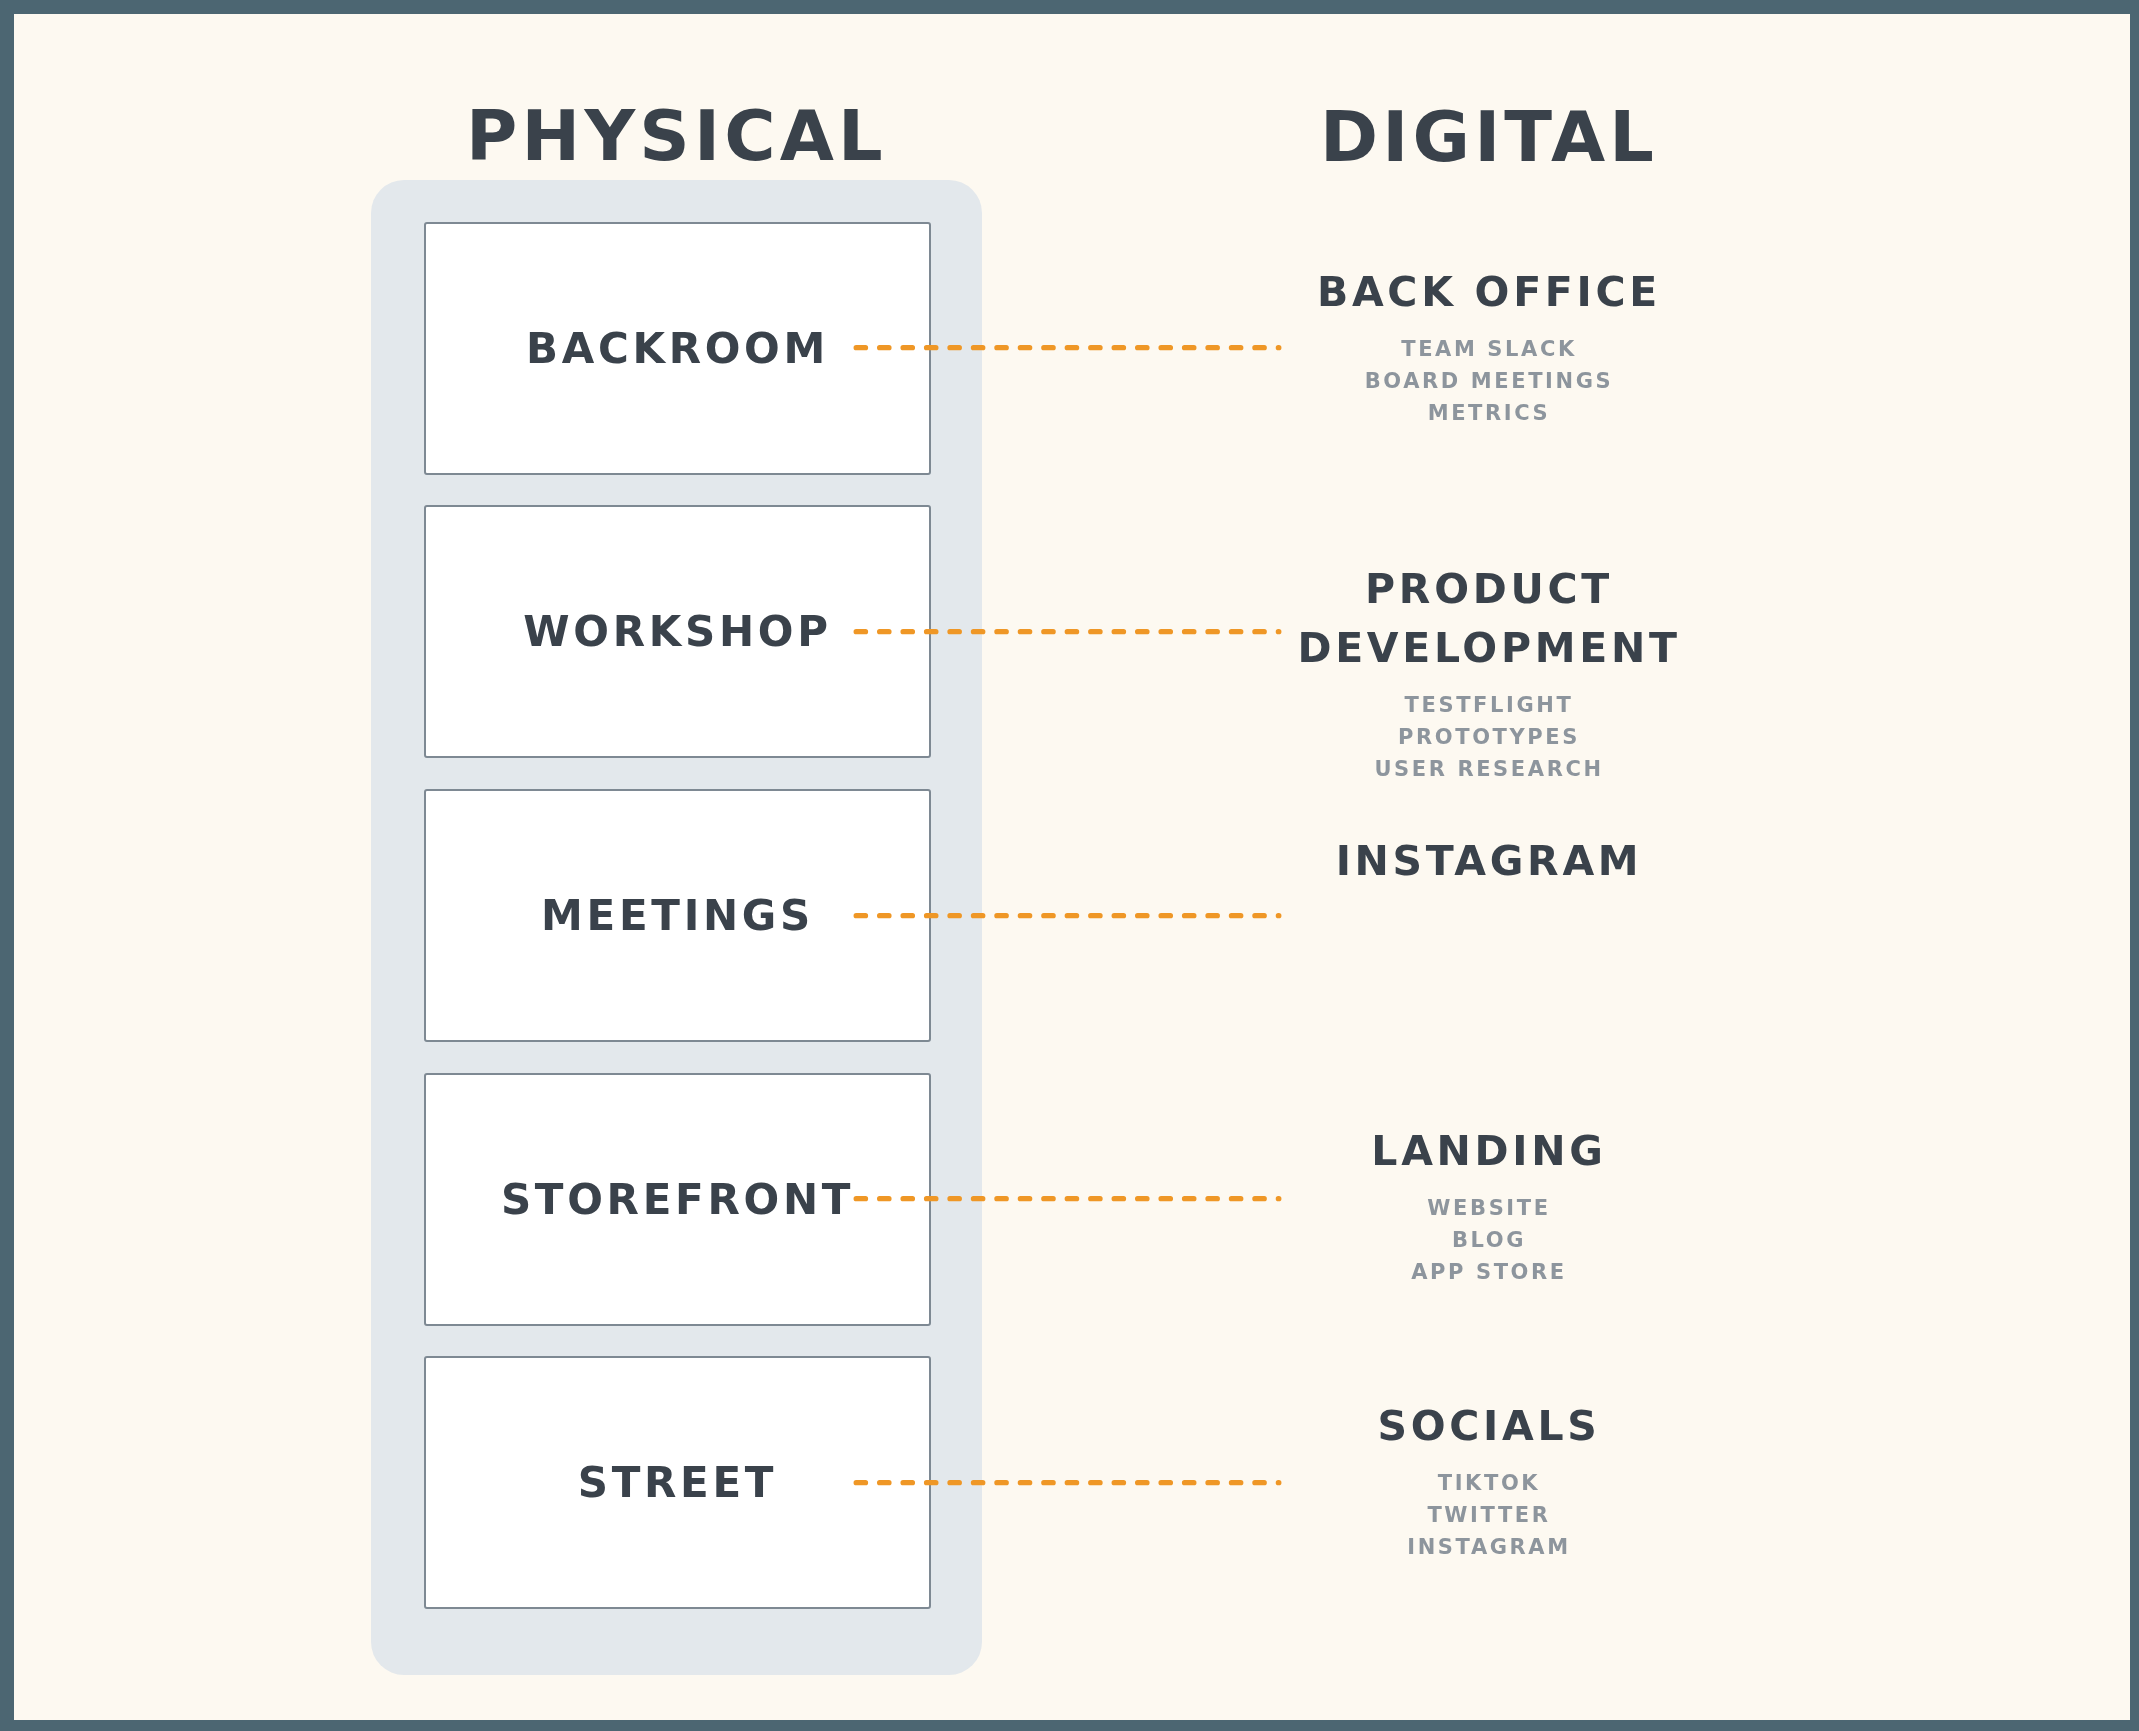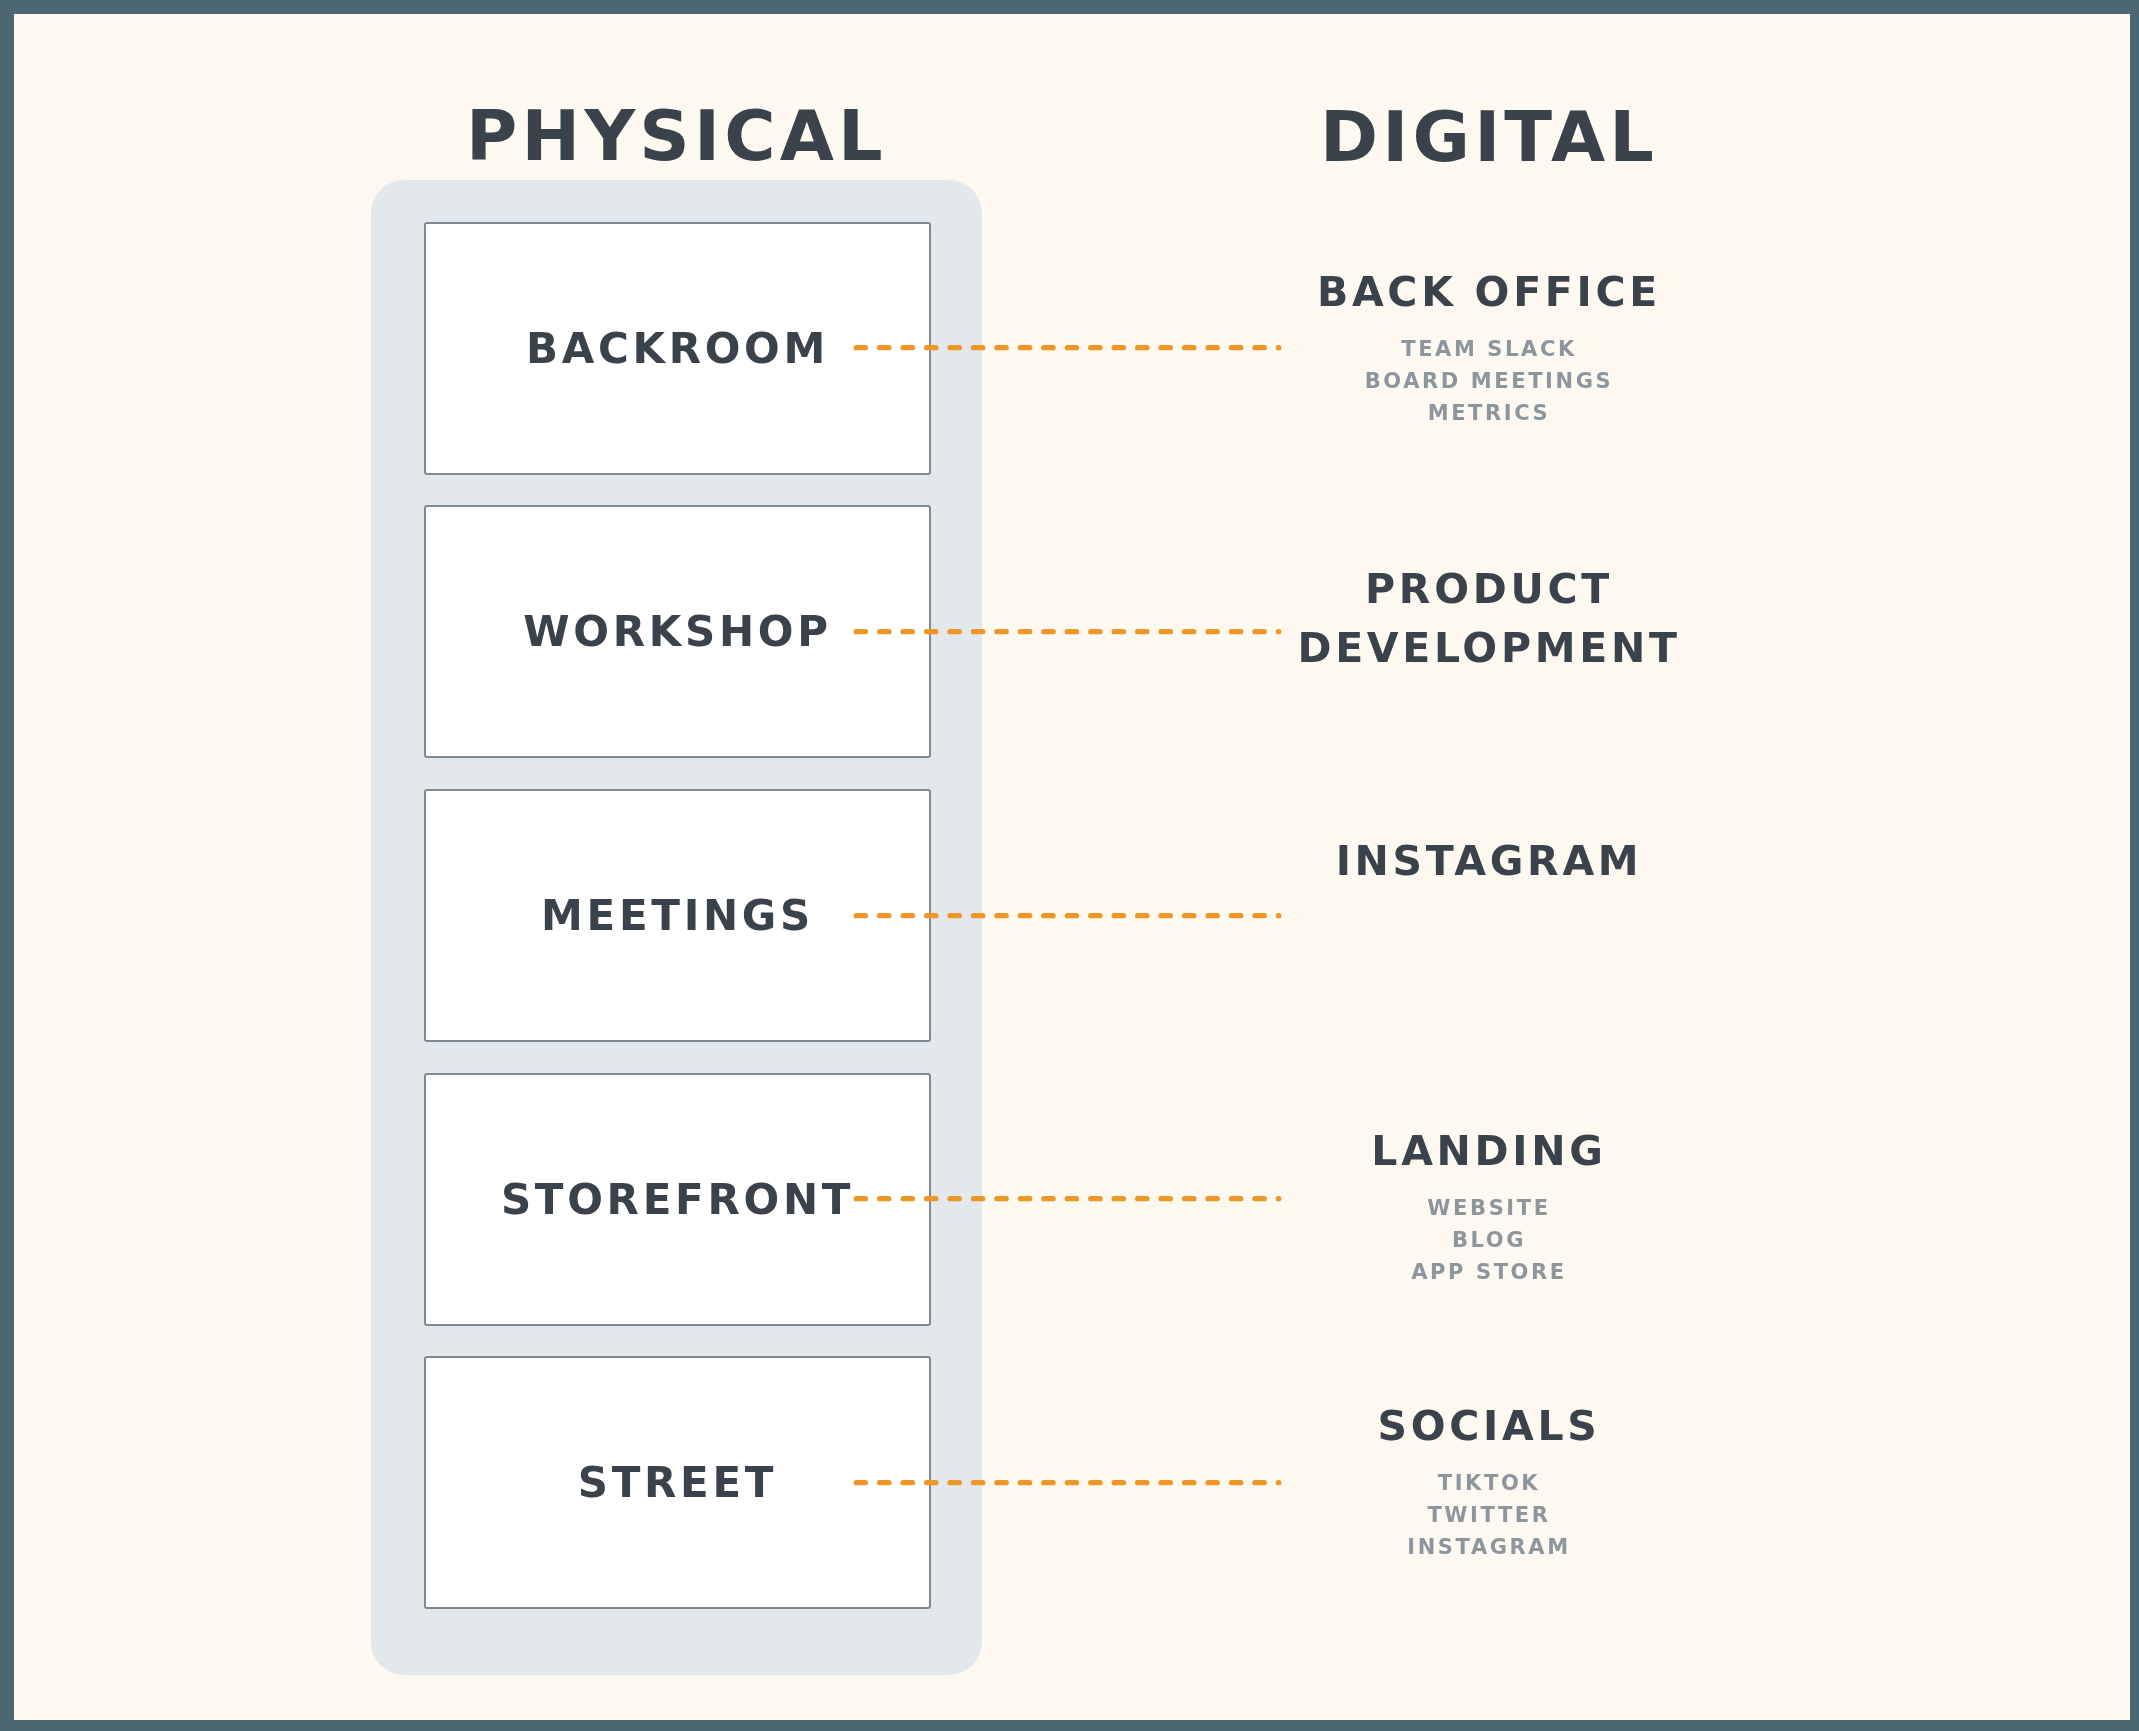--- a/index.html
+++ b/index.html
@@ -110,20 +110,25 @@
   <div class="group-heading">BACK OFFICE</div>
   <div class="group-items">
     <div class="group-item">TEAM SLACK</div>
     <div class="group-item">BOARD MEETINGS</div>
     <div class="group-item">METRICS</div>
   </div>
 </div>
 
 <div class="group" style="top:520px;margin-top:40px;">
   <div class="group-heading">PRODUCT DEVELOPMENT</div>
+  <div class="group-items">
+    <div class="group-item">TESTFLIGHT</div>
+    <div class="group-item">PROTOTYPES</div>
+    <div class="group-item">USER RESEARCH</div>
+  </div>
 </div>
 
 <div class="group" style="top:832px;">
   <div class="group-heading">INSTAGRAM</div>
 </div>
 
 <div class="group" style="top:1122px;">
   <div class="group-heading">LANDING</div>
   <div class="group-items">
     <div class="group-item">WEBSITE</div>

